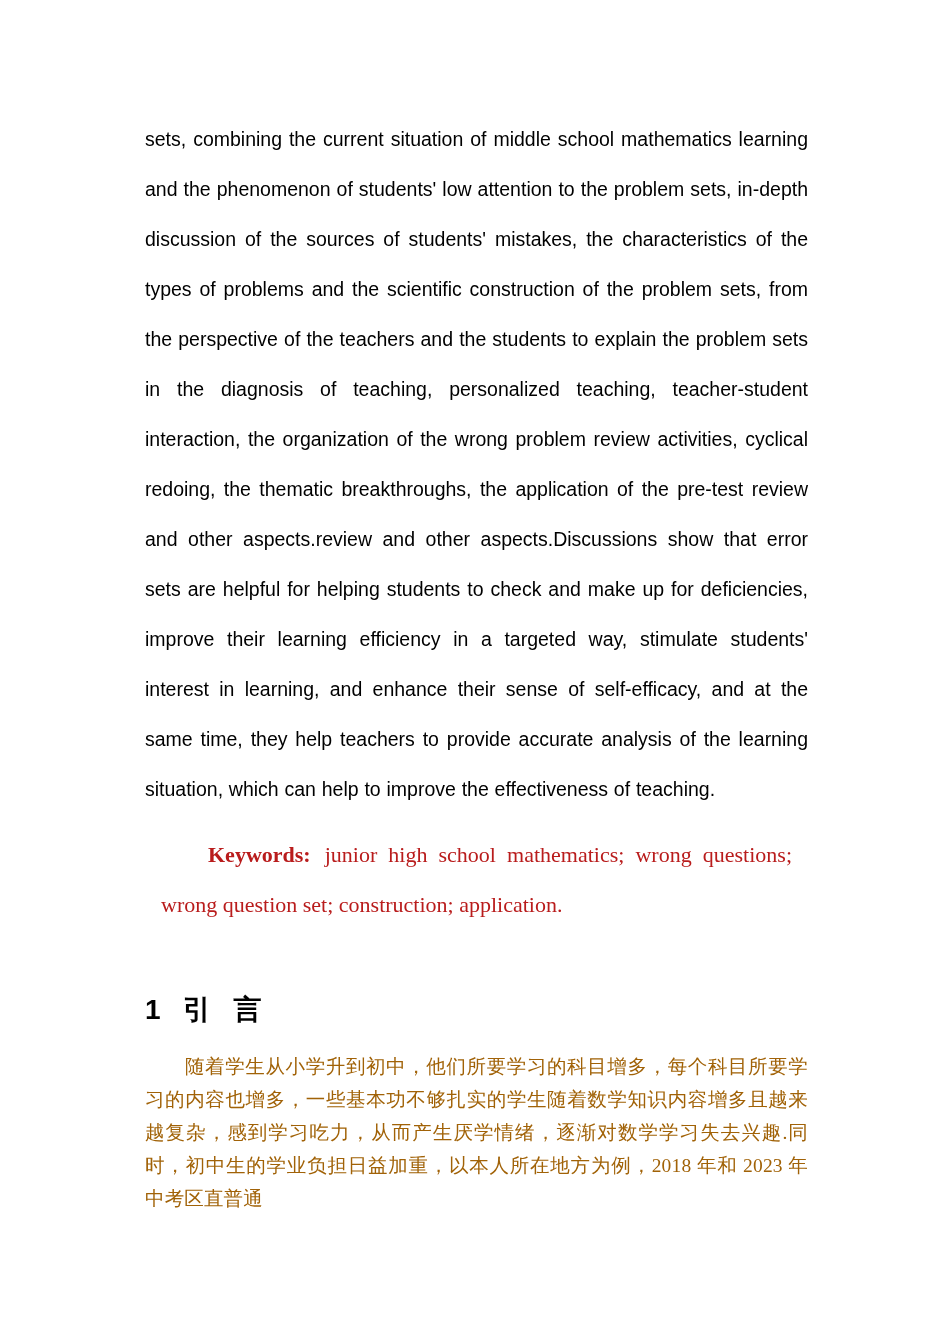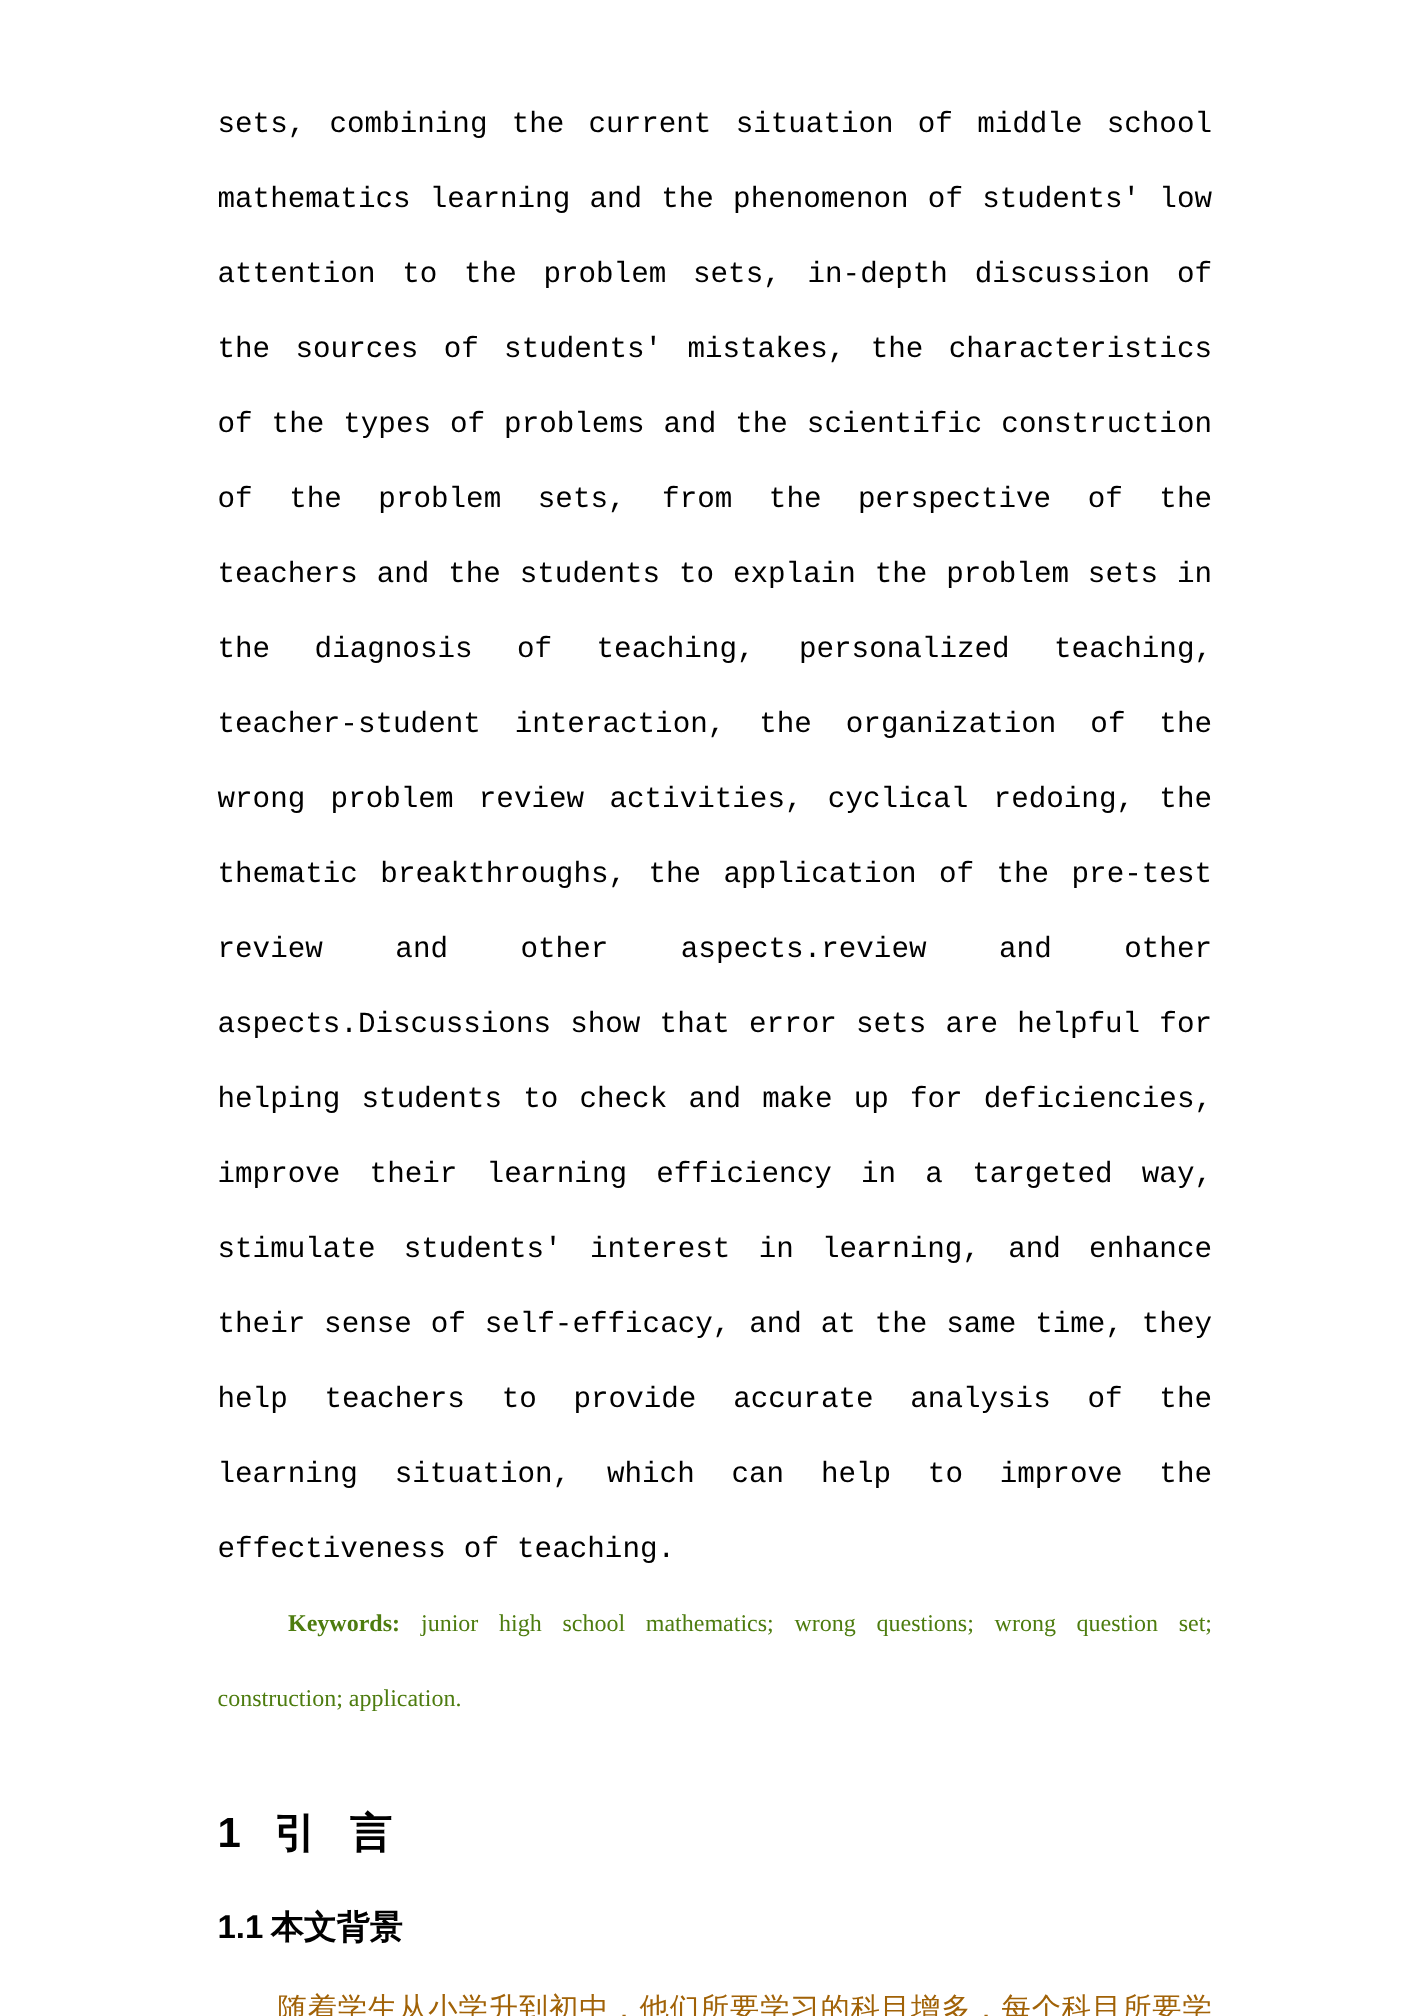--- a/index.html
+++ b/index.html
@@ -19,41 +19,41 @@
 
   .content {
     position: absolute;
     left: 145px;
     top: 0;
     width: 663px;
   }
 
   
   .abstract-body {
-    font-family: Liberation Mono, monospace;
+    font-family: Liberation Sans, sans-serif;
     font-size: 19.5px;
     line-height: 50px;
     color: #000000;
     text-align: justify;
     text-justify: inter-word;
     margin: 0;
-    padding-top: 58px;
+    padding-top: 114px;
     text-indent: 0;
     word-spacing: 0.02em;
   }
 
   
   .keywords-para {
     font-family: "Liberation Serif", "DejaVu Serif", serif;
-    font-size: 16px;
+    font-size: 22px;
     line-height: 50px;
-    color: #4d7c0f;
+    color: #b91c1c;
     text-align: justify;
     text-justify: inter-word;
-    margin: 0;
+    margin: 16px;
     text-indent: 47px;
   }
 
   .keywords-label {
     font-weight: bold;
   }
 
   .keywords-gap {
     display: inline-block;
     width: 14px;
@@ -114,20 +114,17 @@
     <p class="abstract-body">sets, combining the current situation of middle school mathematics learning and the phenomenon of students' low attention to the problem sets, in-depth discussion of the sources of students' mistakes, the characteristics of the types of problems and the scientific construction of the problem sets, from the perspective of the teachers and the students to explain the problem sets in the diagnosis of teaching, personalized teaching, teacher-student interaction, the organization of the wrong problem review activities, cyclical redoing, the thematic breakthroughs, the application of the pre-test review and other aspects.review and other aspects.Discussions show that error sets are helpful for helping students to check and make up for deficiencies, improve their learning efficiency in a targeted way, stimulate students' interest in learning, and enhance their sense of self-efficacy, and at the same time, they help teachers to provide accurate analysis of the learning situation, which can help to improve the effectiveness of teaching.</p>
 
     <p class="keywords-para">
       <span class="keywords-label">Keywords:</span><span class="keywords-gap"></span><span>junior high school mathematics; wrong questions; wrong question set; construction; application.</span>
     </p>
 
     <h1 class="heading-1">
       <span>1</span><span class="h1-sp"></span><span>引</span><span class="h1-sp"></span><span>言</span>
     </h1>
 
-    <h2 class="heading-2">
-      <span>1.1</span><span class="h2-sp"></span><span>本文背景</span>
-    </h2>
 
     <p class="cn-para">随着学生从小学升到初中，他们所要学习的科目增多，每个科目所要学习的内容也增多，一些基本功不够扎实的学生随着数学知识内容增多且越来越复杂，感到学习吃力，从而产生厌学情绪，逐渐对数学学习失去兴趣.同时，初中生的学业负担日益加重，以本人所在地方为例，2018 年和 2023 年中考区直普通</p>
 
   </div>
 </div>
 
 </body></html>

